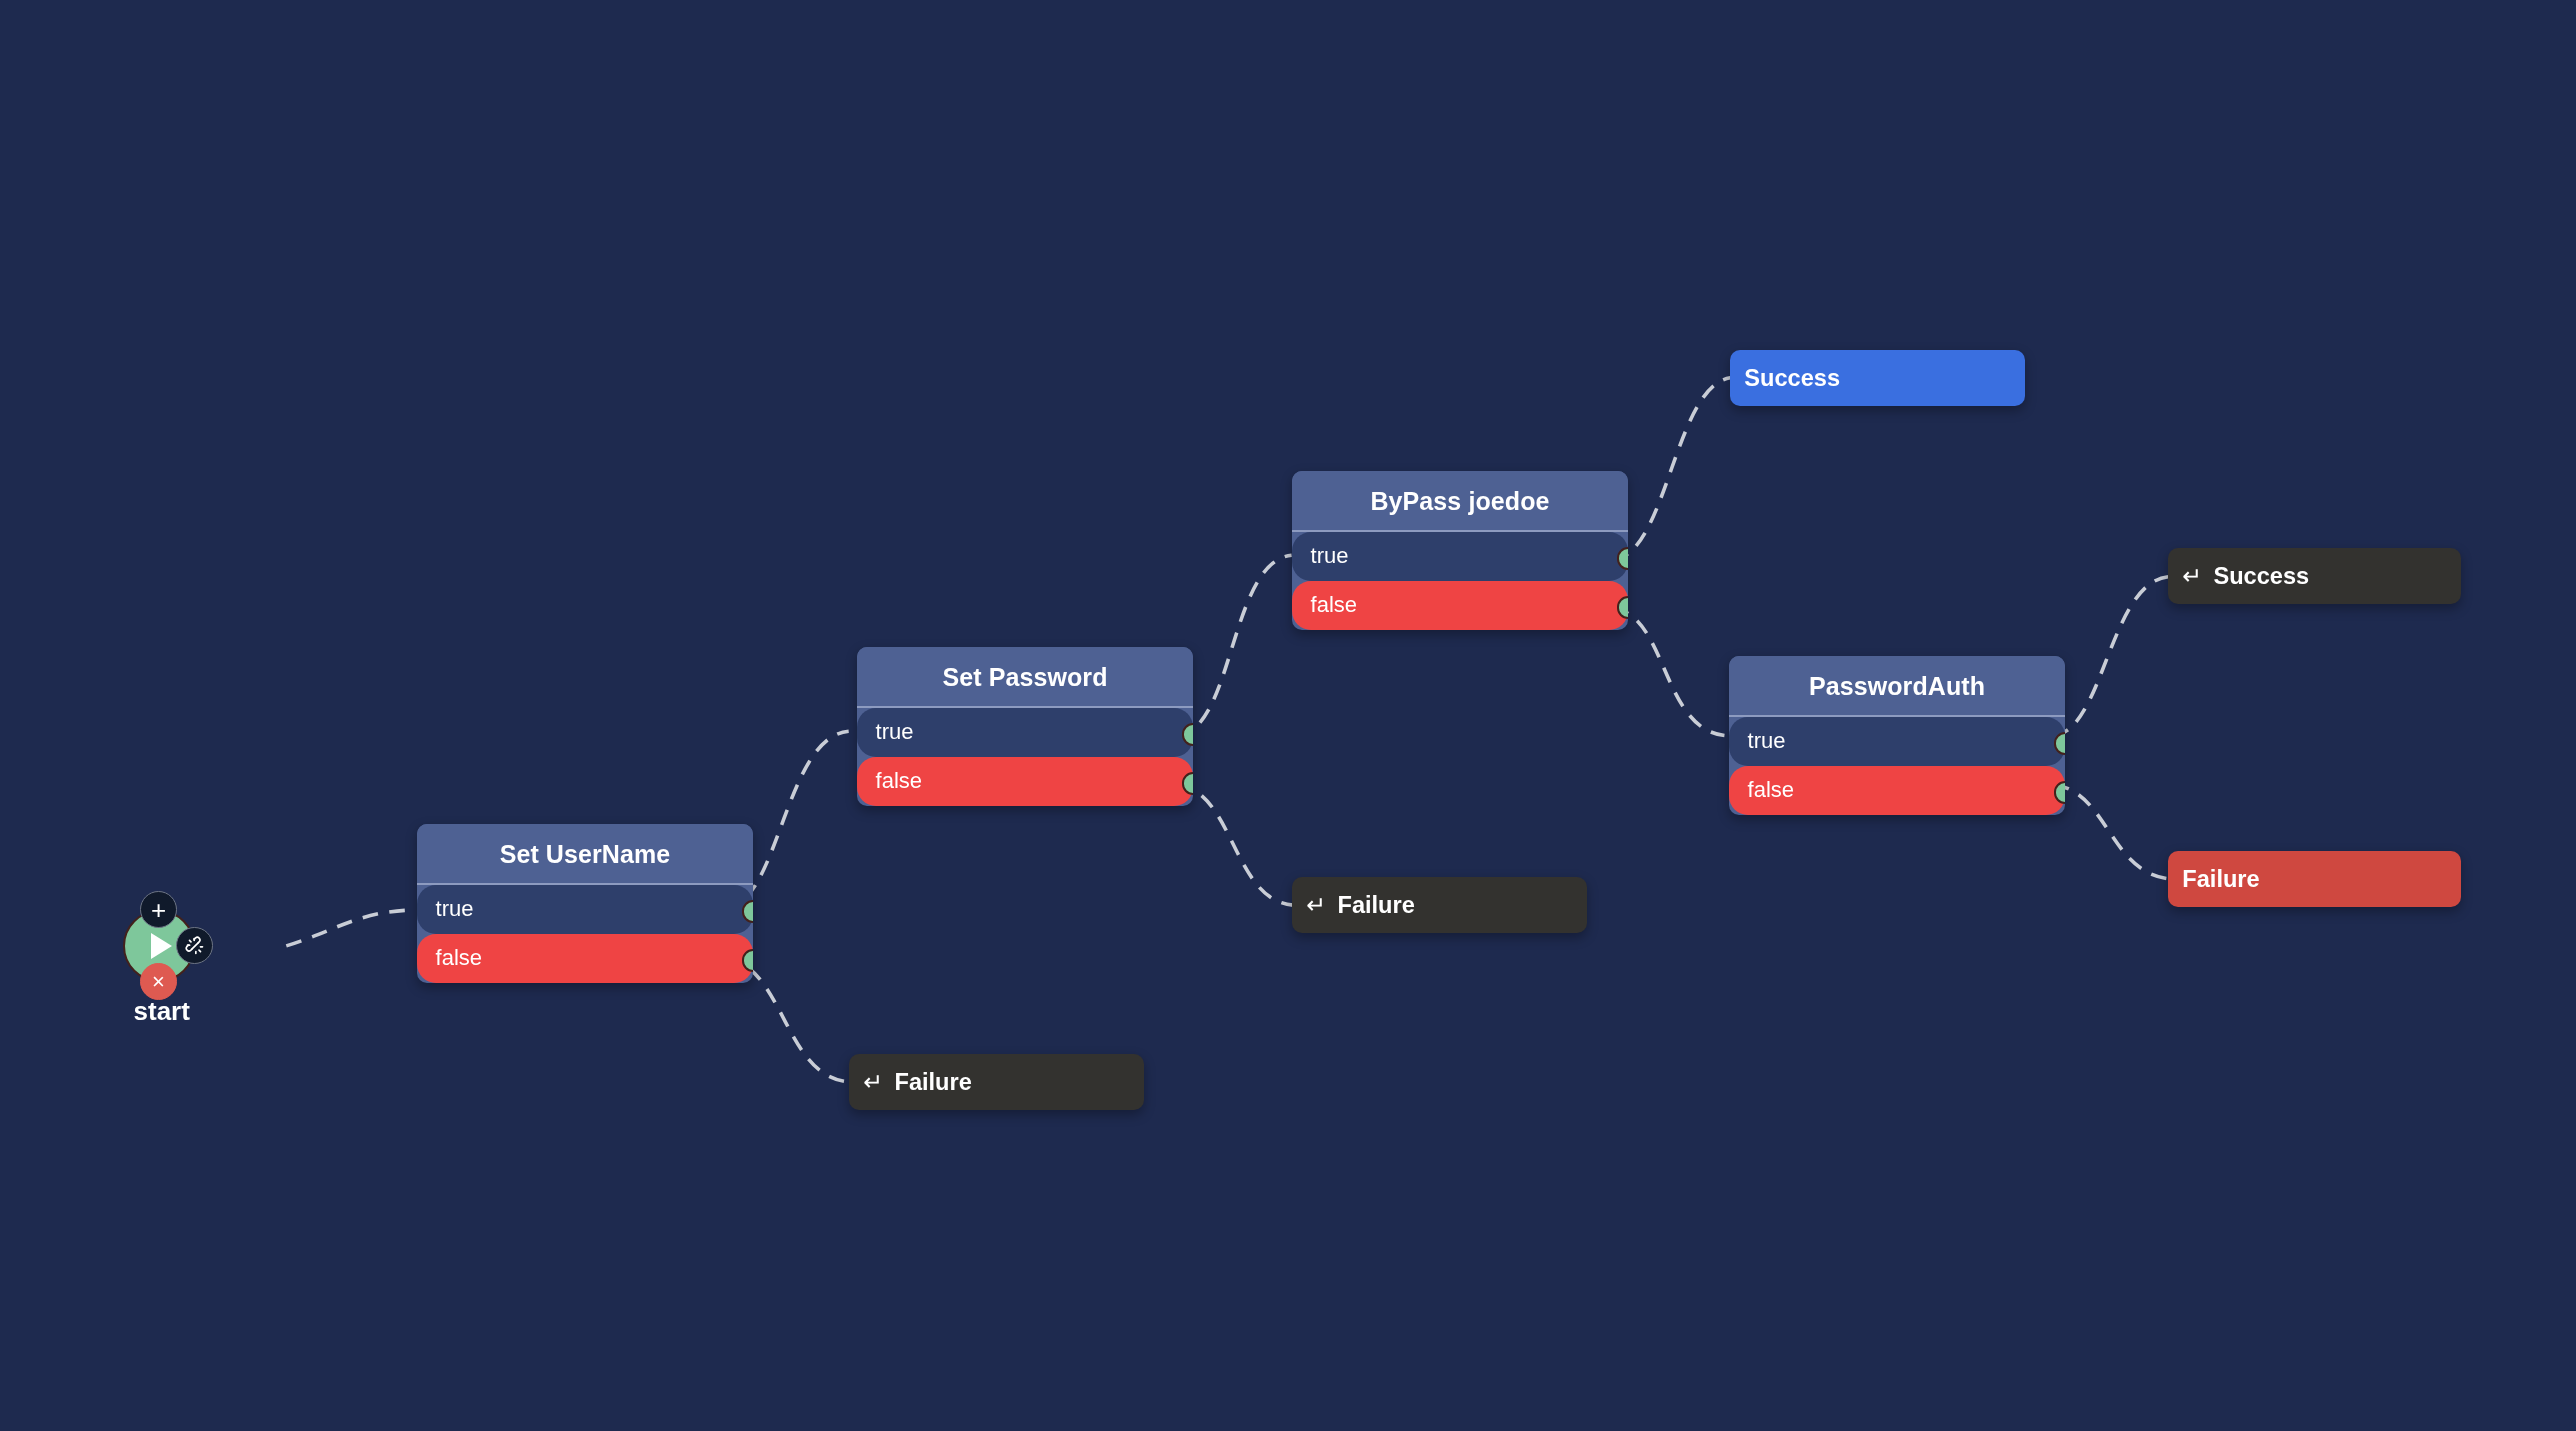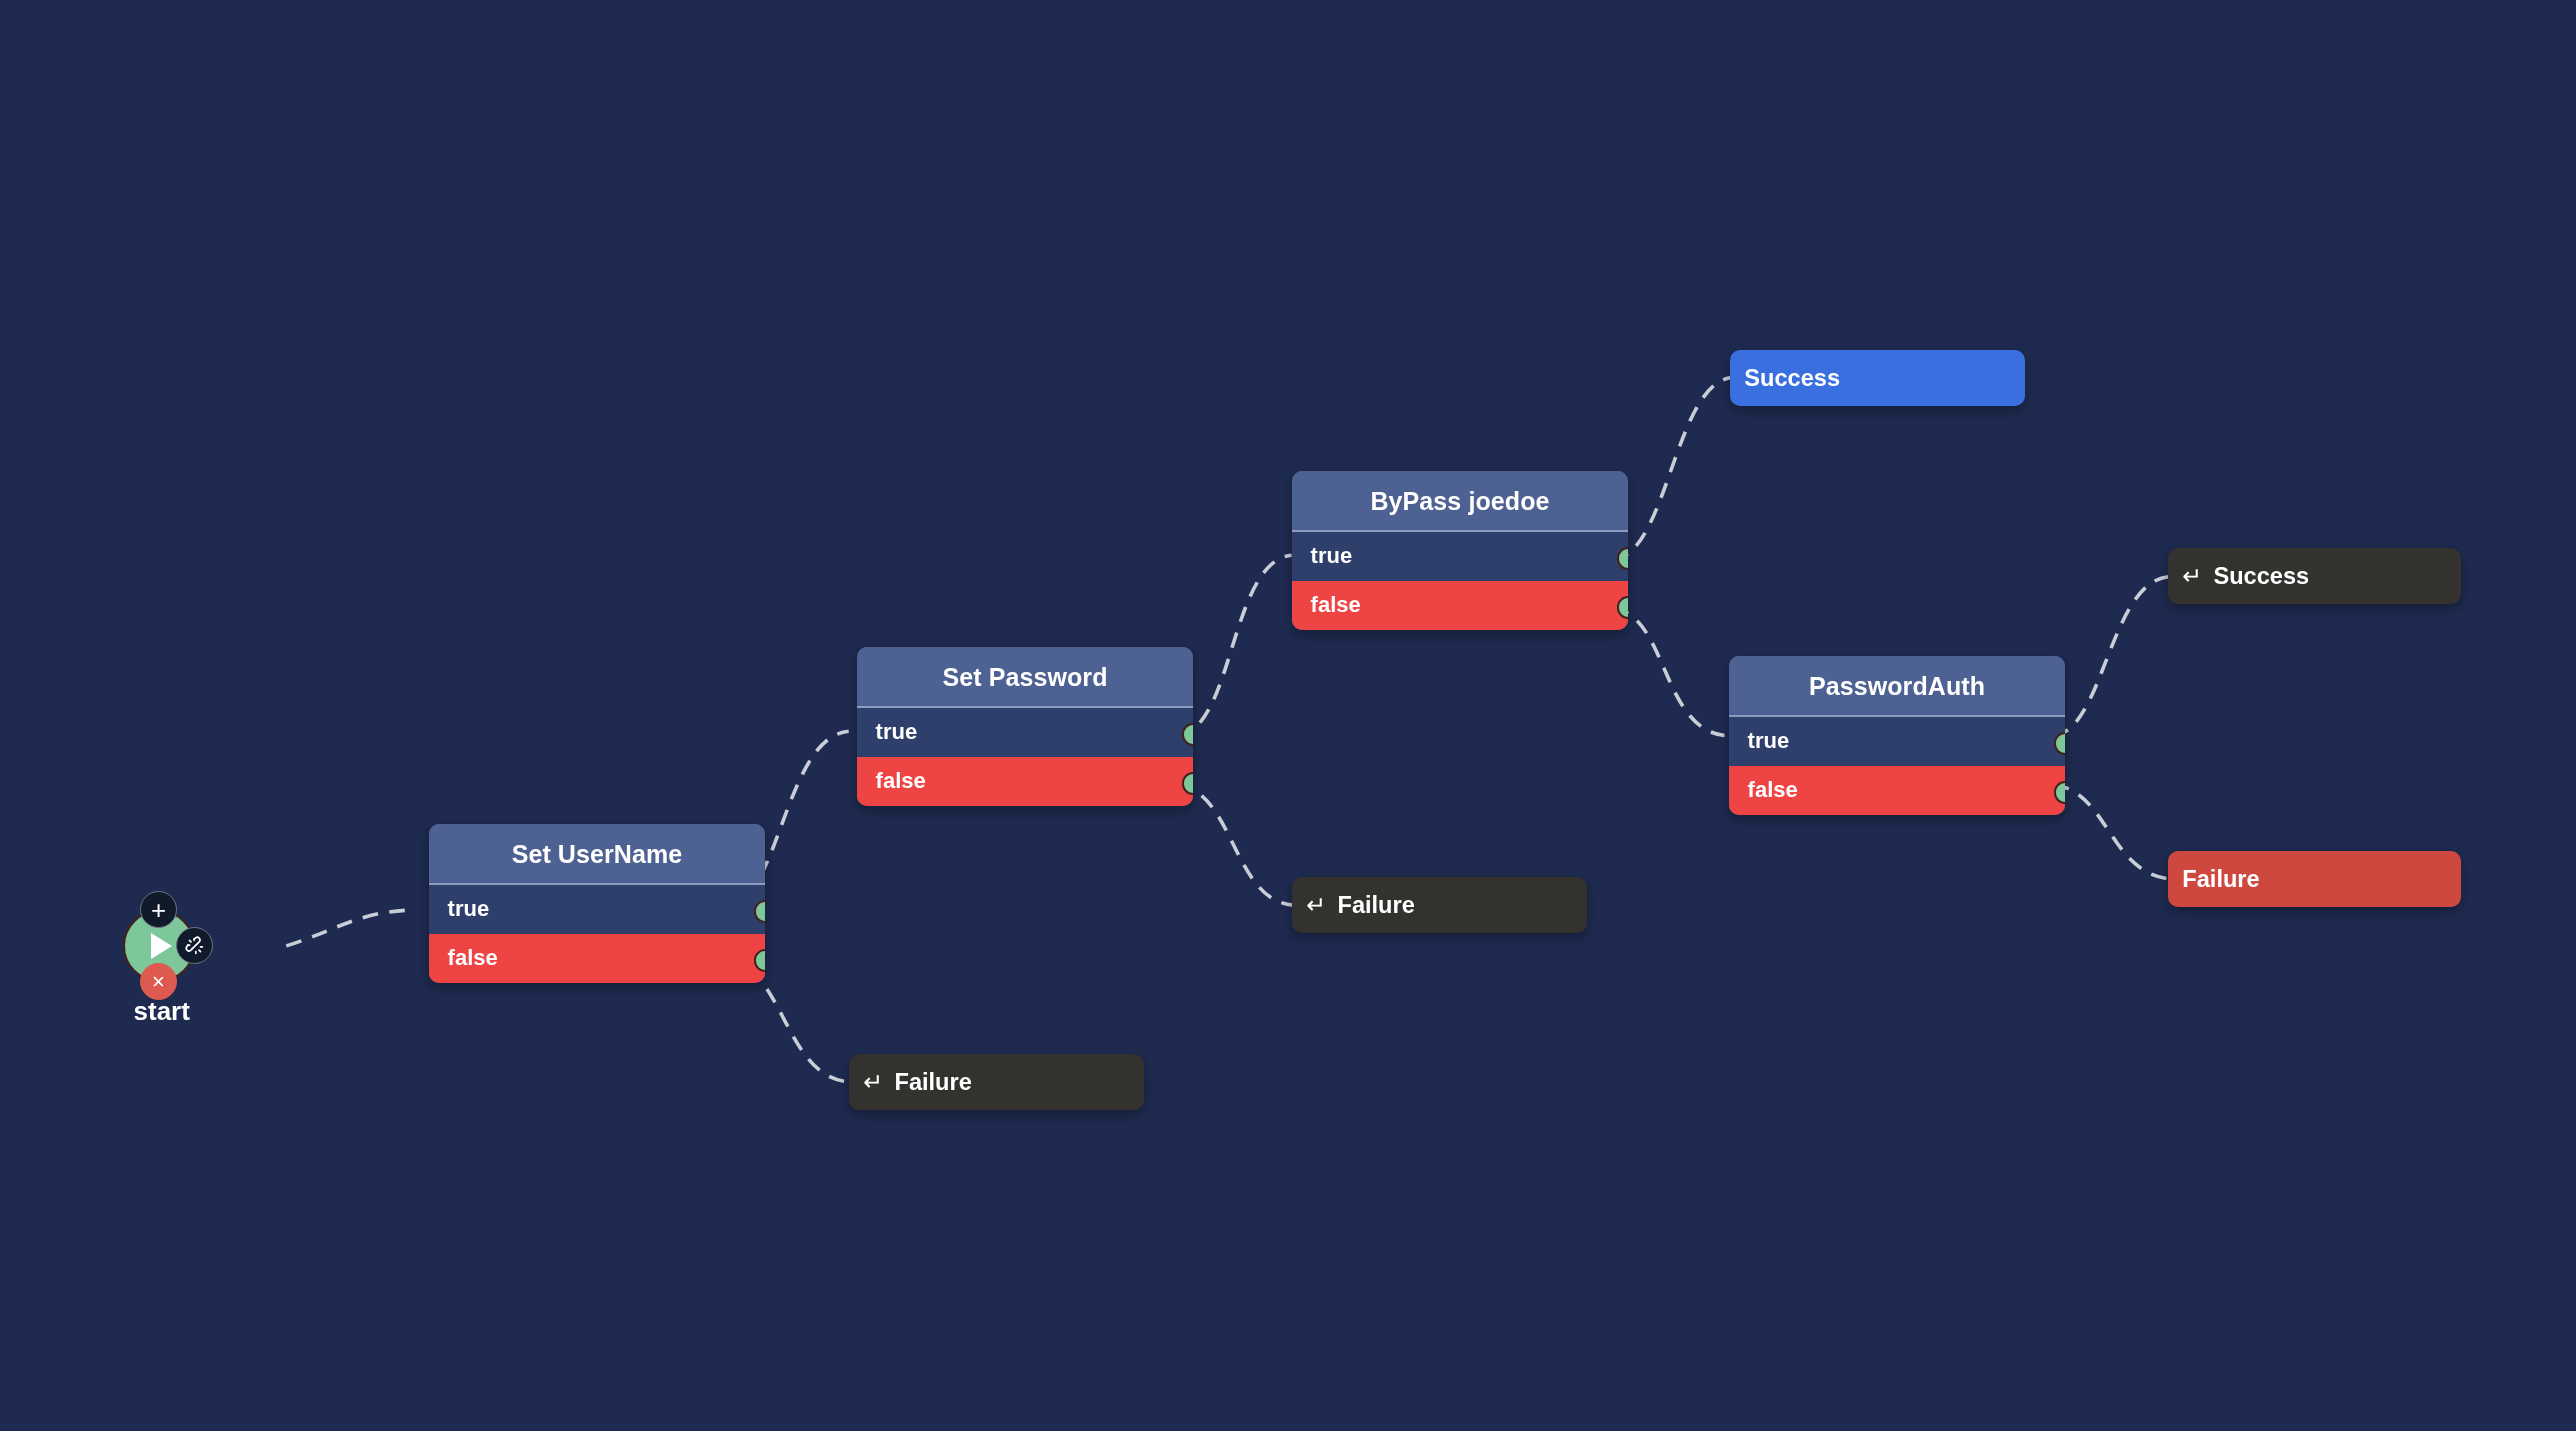--- a/index.html
+++ b/index.html
@@ -36,21 +36,22 @@
     letter-spacing:0.1px;
   }
   .cnode-row {
     position:relative;
     height:49px;
     display:flex;
     align-items:center;
     padding-left:18.6px;
     color:#ffffff;
     font-size:22px;
-    font-weight:bold;
+    font-weight:normal;
+    border-radius:19px;
   }
   .cnode-row.row-true  { background:#2e3f6b; }
   .cnode-row.row-false { background:#ef4444; }
 
   .port {
     position:absolute;
     right:-11.4px;
     top:50%;
     width:18.6px; height:18.6px;
     margin-top:-9.3px;
@@ -173,21 +174,21 @@
         <line x1="16.8" y1="17" x2="18.6" y2="18.8"></line>
         <line x1="13" y1="18.6" x2="13" y2="21"></line>
         <line x1="5.5" y1="11" x2="3" y2="11"></line>
         <line x1="7.2" y1="7" x2="5.4" y2="5.2"></line>
         <line x1="11" y1="5.4" x2="11" y2="3"></line>
       </svg>
     </div>
     <div class="start-label">start</div>
   </div>
 
-  <div class="cnode" style="left:429px; top:824px;">
+  <div class="cnode" style="left:417px; top:824px;">
     <div class="cnode-header">Set UserName</div>
     <div class="cnode-row row-true">
       <span>true</span>
       <span class="port"></span>
     </div>
     <div class="cnode-row row-false">
       <span>false</span>
       <span class="port"></span>
     </div>
   </div>

